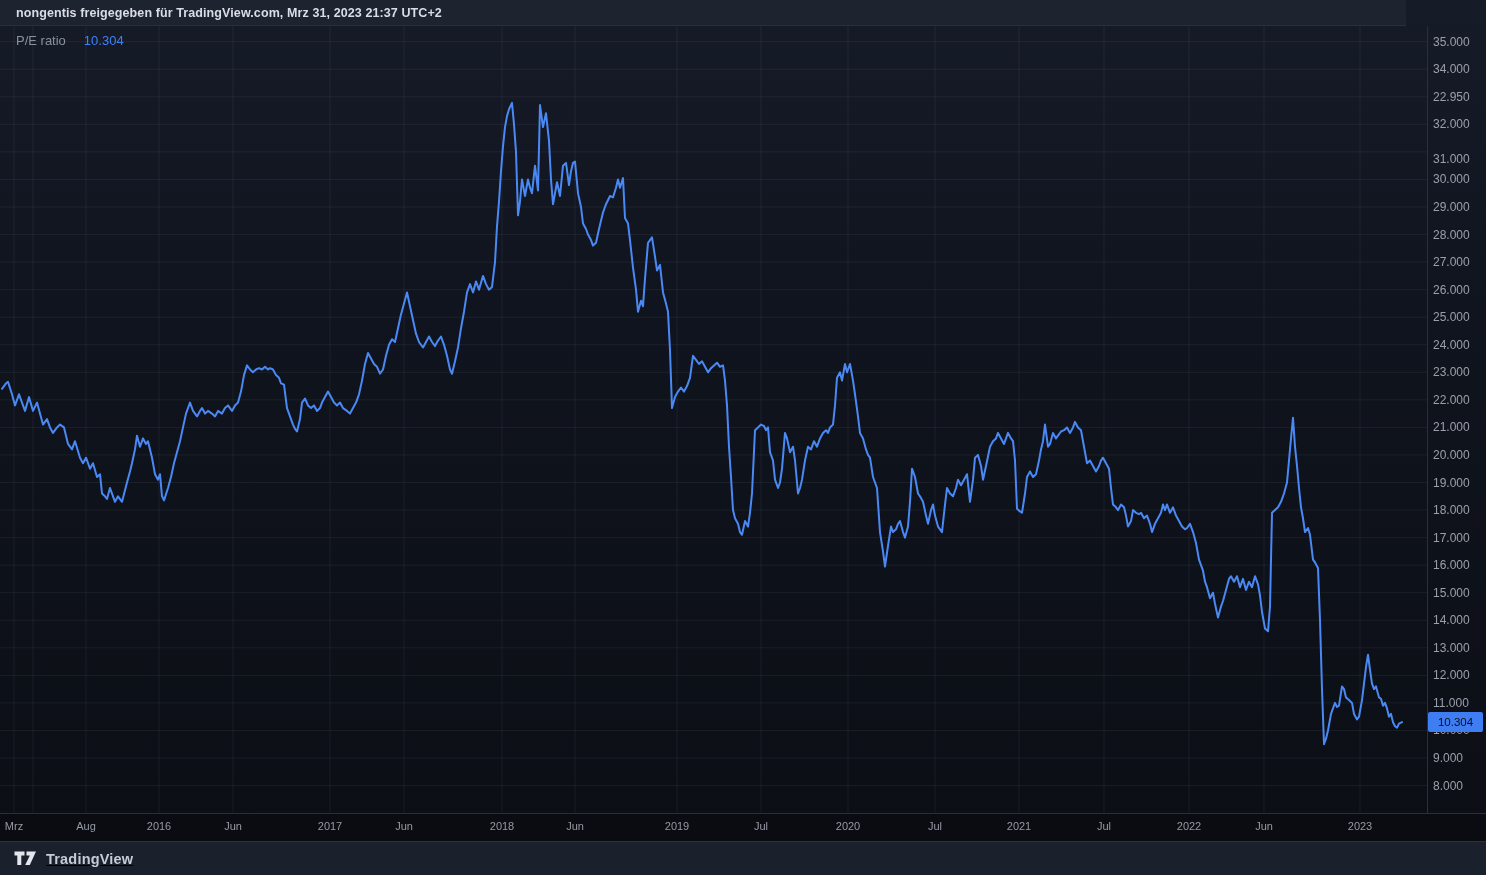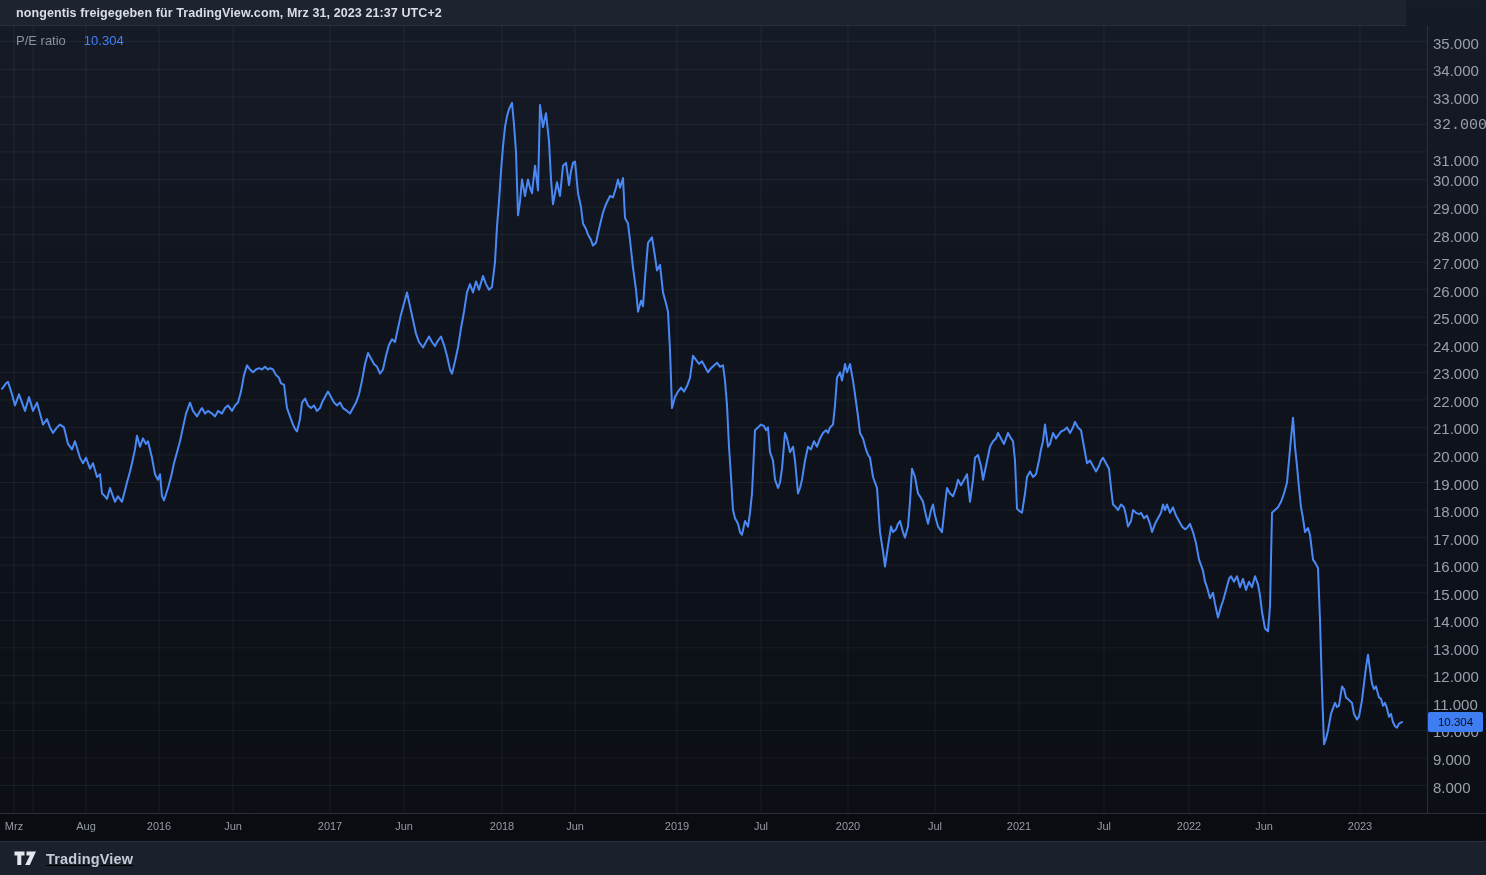--- a/index.html
+++ b/index.html
@@ -17,21 +17,21 @@
     display:flex;align-items:center;box-sizing:border-box;
   }
   #topbar .title{margin-left:16px;font-size:12.5px;font-weight:700;color:#d9dde6;letter-spacing:.1px;}
   
   #legend{position:absolute;left:16px;top:33px;display:flex;align-items:center;gap:18px;font-size:13px;z-index:5;}
   #legend .t{color:#8b919c;}
   #legend .v{color:#3e82f7;font-weight:500;}
   
   #chart-svg{position:absolute;left:0;top:0;z-index:1;}
   
-  .ylab{position:absolute;left:1433px;font-size:15px;color:#9aa0ab;z-index:2;white-space:nowrap;}
+  .ylab{position:absolute;left:1433px;font-size:12px;color:#9aa0ab;z-index:2;white-space:nowrap;}
   #price-label{
     position:absolute;left:1428px;width:55px;height:20px;z-index:6;
     background:#3f7ef2;border-radius:2px;color:#0a0e16;font-size:11.5px;font-weight:500;
     display:flex;align-items:center;justify-content:center;
   }
   
   #time-strip{position:absolute;left:0;top:814px;width:1486px;height:27px;background:#0a0c11;z-index:1;}
   .xlab{position:absolute;top:820px;transform:translateX(-50%);font-size:11px;color:#959aa5;z-index:2;white-space:nowrap;}
   
   #bottombar{
@@ -106,22 +106,22 @@
   <div id="time-strip"></div>
 
   <div id="legend">
     <span class="t">P/E ratio</span>
     <span class="v">10.304</span>
   </div>
 
   <div id="price-scale">
       <div class="ylab" style="top: 34.7px;">35.000</div>
       <div class="ylab" style="top: 62.25px;">34.000</div>
-      <div class="ylab" style="top: 89.8px;">33.000</div>
-      <div class="ylab" style="top: 117.35px; font-family: Liberation Mono, monospace;">32.000</div>
+      <div class="ylab" style="top: 89.8px;">22.950</div>
+      <div class="ylab" style="top: 117.35px;">32.000</div>
       <div class="ylab" style="top: 152px; text-align: center;">31.000</div>
       <div class="ylab" style="top: 172.45px;">30.000</div>
       <div class="ylab" style="top: 200px;">29.000</div>
       <div class="ylab" style="top: 227.55px;">28.000</div>
       <div class="ylab" style="top: 255.1px;">27.000</div>
       <div class="ylab" style="top: 282.65px;">26.000</div>
       <div class="ylab" style="top: 310.2px;">25.000</div>
       <div class="ylab" style="top: 337.75px;">24.000</div>
       <div class="ylab" style="top: 365.3px;">23.000</div>
       <div class="ylab" style="top: 392.85px;">22.000</div>

